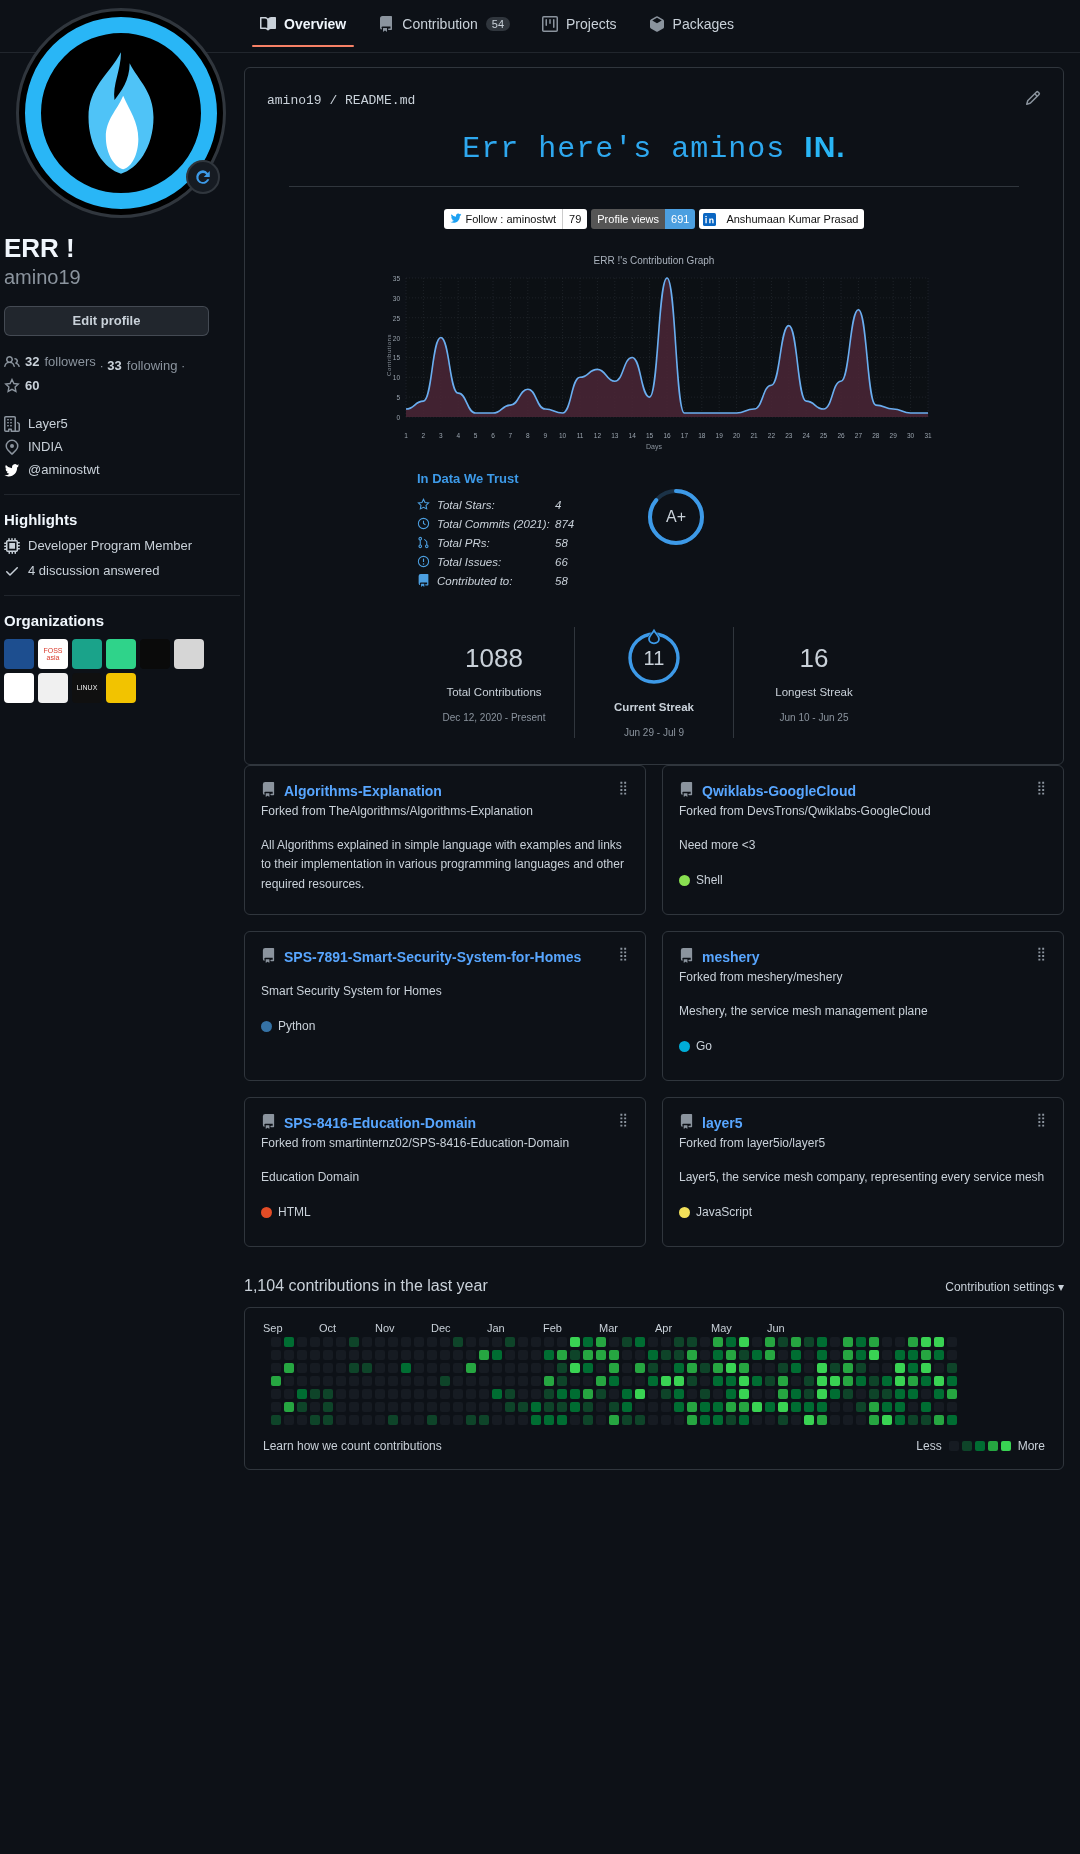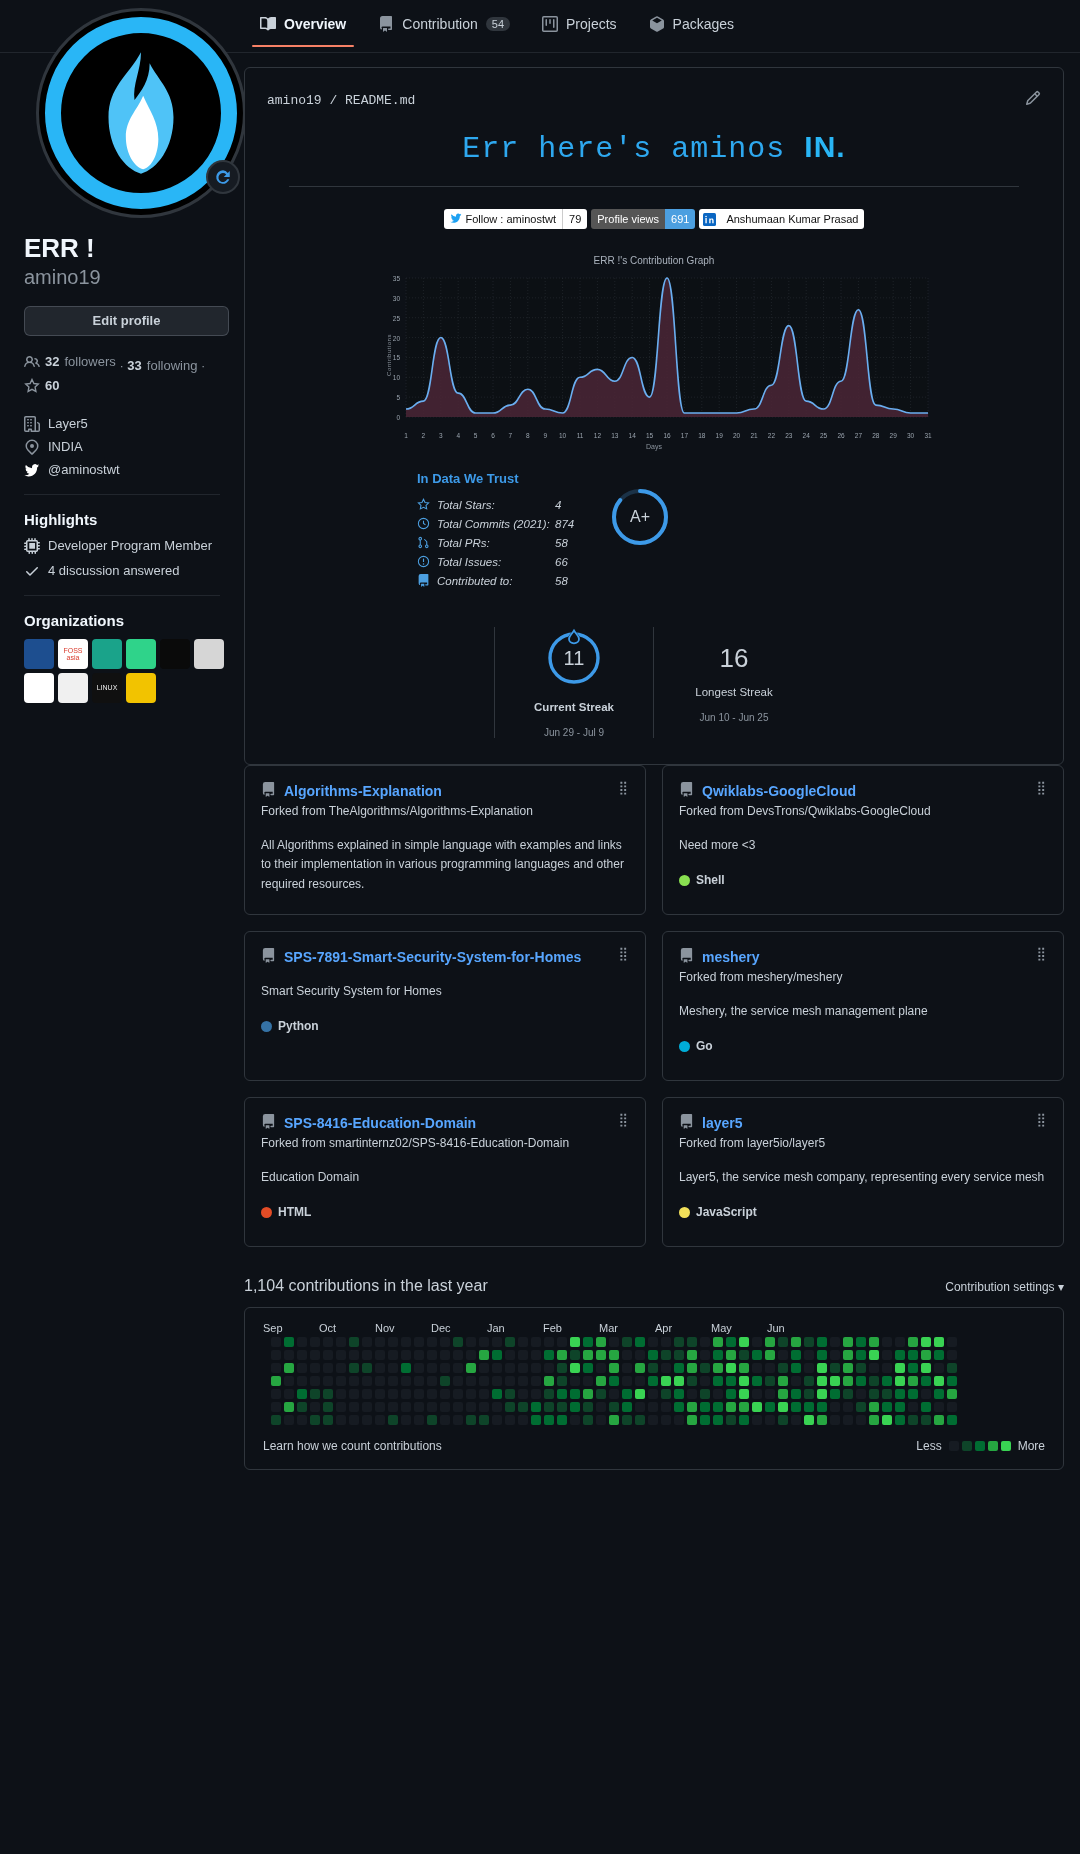--- a/index.html
+++ b/index.html
@@ -29,21 +29,21 @@
     height: 2px; background: #f78166; border-radius: 6px;
   }
   .tab .cnt {
     background: #30363d; color: #c9d1d9; border-radius: 10px;
     font-size: 11px; padding: 1px 6px; font-weight: normal;
   }
   .ico { display: inline-block; line-height: 0; }
   .ico svg { fill: #8b949e; }
 
   
-  .sidebar { position: absolute; left: 0; top: 0; width: 244px; padding: 0 24px; }
+  .sidebar { position: absolute; left: 0; top: 0; width: 244px; padding: 0 4px; }
   .avatar-wrap { position: relative; width: 210px; height: 210px; margin: 8px 0 0 12px; }
   .avatar {
     width: 210px; height: 210px; border-radius: 50%;
     background: #000; border: 3px solid #30363d; position: relative; overflow: hidden;
   }
   .avatar .ring {
     position: absolute; inset: 6px; border-radius: 50%;
     border: 16px solid #29b6f6;
   }
   .avatar .flamebox {
@@ -89,21 +89,21 @@
   
   .chart-title { text-align: center; font-size: 10px; color: #aab2bd; margin: 26px 0 6px; }
   .chartbox { position: relative; width: 560px; height: 165px; margin: 0 auto; }
   .ylabel { position: absolute; left: -6px; top: 50%; transform: translateY(-50%) rotate(-90deg);
             font-size: 6px; color: #8b949e; letter-spacing: .5px; }
   .xlabel { position: absolute; bottom: -13px; left: 50%; transform: translateX(-50%); font-size: 7px; color: #8b949e; }
   .ytick { position: absolute; left: 10px; font-size: 6.5px; color: #9aa4ae; transform: translateY(-50%); text-align: right; width: 16px;}
   .xtick { position: absolute; bottom: -2px; font-size: 6.5px; color: #9aa4ae; transform: translateX(-50%); }
 
   
-  .statswrap { display: flex; align-items: flex-start; margin-top: 34px; padding-left: 150px; gap: 34px; }
+  .statswrap { display: flex; align-items: flex-start; margin-top: 34px; padding-left: 150px; gap: 70px; }
   .statstitle { color: #3d9ae8; font-weight: bold; font-size: 13px; margin-bottom: 12px; }
   .statrow { display: flex; align-items: center; font-size: 11.5px; color: #c9d1d9; margin-bottom: 6px; font-style: italic; }
   .statrow .si { width: 20px; display: flex; }
   .statrow .sl { width: 118px; }
   .statrow .sv { color: #c9d1d9; }
   .gradewrap { margin-top: 14px; }
 
   .streaks { display: flex; align-items: center; justify-content: center; gap: 0; margin-top: 34px; }
   .streakcol { width: 160px; text-align: center; }
   .streakcol.mid { border-left: 1px solid #30363d; border-right: 1px solid #30363d; padding: 0 18px; }
@@ -116,21 +116,21 @@
   .pinned-head { display: flex; justify-content: space-between; align-items: baseline; margin: 26px 0 10px; }
   .pinned-head .t { font-size: 16px; color: #c9d1d9; }
   .pinned-head .a { font-size: 12px; color: #c9d1d9; }
   .pingrid { display: grid; grid-template-columns: 1fr 1fr; gap: 16px; }
   .pincard { border: 1px solid #30363d; border-radius: 6px; padding: 16px; position: relative; min-height: 150px; }
   .pinhead { display: flex; align-items: flex-start; gap: 8px; }
   .pinname { color: #58a6ff; font-weight: bold; font-size: 14px; line-height: 1.3; flex: 1; }
   .grip { color: #8b949e; font-size: 13px; letter-spacing: 1px; line-height: .9; }
   .pinfork { font-size: 12px; color: #c9d1d9; margin-top: 2px; line-height: 1.5; }
   .pindesc { font-size: 12px; color: #c9d1d9; margin-top: 16px; line-height: 1.6; }
-  .pinlang { display: flex; align-items: center; gap: 6px; font-size: 12px; color: #c9d1d9; margin-top: 18px; font-weight: bold; }
+  .pinlang { display: flex; align-items: center; gap: 6px; font-size: 12px; color: #c9d1d9; margin-top: 18px; }
   .dot { width: 11px; height: 11px; border-radius: 50%; display: inline-block; }
 
   
   .contrib-head { display: flex; justify-content: space-between; align-items: baseline; margin: 30px 0 12px; }
   .contrib-head .t { font-size: 16px; color: #c9d1d9; }
   .contrib-head .a { font-size: 12px; color: #c9d1d9; }
   .calcard { border: 1px solid #30363d; border-radius: 6px; padding: 14px 18px 16px; }
   .months { display: flex; font-size: 11px; color: #c9d1d9; margin-left: 0; margin-bottom: 3px; }
   .months span { width: 56px; }
   .grid { display: flex; gap: 3px; margin-left: 8px; }
@@ -424,20 +424,25 @@
         <div class="gradewrap">
           <svg width="64" height="64" viewBox="0 0 64 64">
             <circle cx="32" cy="32" r="26" fill="none" stroke="#1b3247" stroke-width="4"></circle>
             <circle cx="32" cy="32" r="26" fill="none" stroke="#3d9ae8" stroke-width="4" stroke-dasharray="140 164" stroke-linecap="round" transform="rotate(-90 32 32)"></circle>
             <text x="32" y="37" text-anchor="middle" font-family="Liberation Sans, sans-serif" font-size="16" fill="#c9d1d9" id="gradeText">A+</text>
           </svg>
         </div>
       </div>
 
       <div class="streaks">
+        <div class="streakcol">
+          <div class="snum">1088</div>
+          <div class="slabel">Total Contributions</div>
+          <div class="sdate">Dec 12, 2020 - Present</div>
+        </div>
         <div class="streakcol mid">
           <svg width="62" height="62" viewBox="0 0 62 62" style="display:block;margin:0 auto">
             <circle cx="31" cy="31" r="24" fill="none" stroke="#3d9ae8" stroke-width="3.4"></circle>
             <path d="M31 2 c-3 5 -6 6 -6 10 c0 3 2.6 5 6 5 c3.4 0 6 -2 6 -5 c0 -4 -3 -5 -6 -10z" fill="#0d1117"></path>
             <path d="M31 3.5 c-2.4 4.2 -5 5.4 -5 8.6 c0 2.4 2.2 4.2 5 4.2 c2.8 0 5 -1.8 5 -4.2 c0 -3.2 -2.6 -4.4 -5 -8.6z" fill="none" stroke="#3d9ae8" stroke-width="1.8"></path>
             <text x="31" y="38" text-anchor="middle" font-family="Liberation Sans, sans-serif" font-size="20" fill="#c9d1d9" id="curStreakText">11</text>
           </svg>
           <div class="slabel bold">Current Streak</div>
           <div class="sdate">Jun 29 - Jul 9</div>
         </div>

